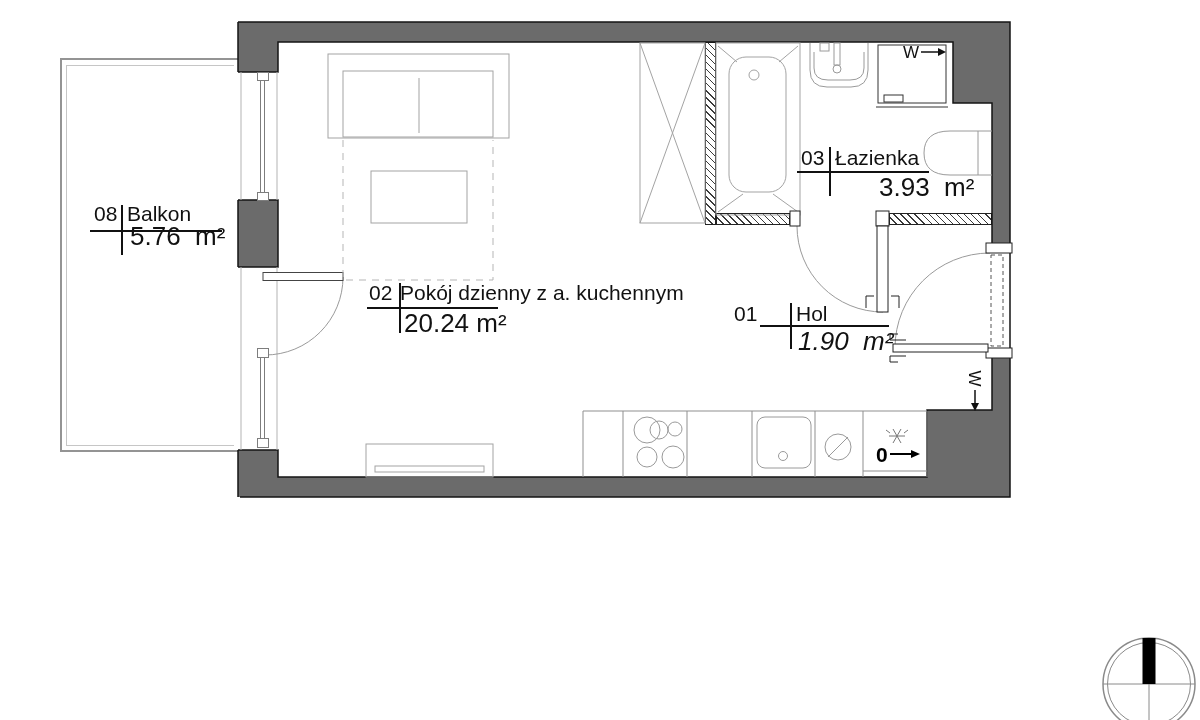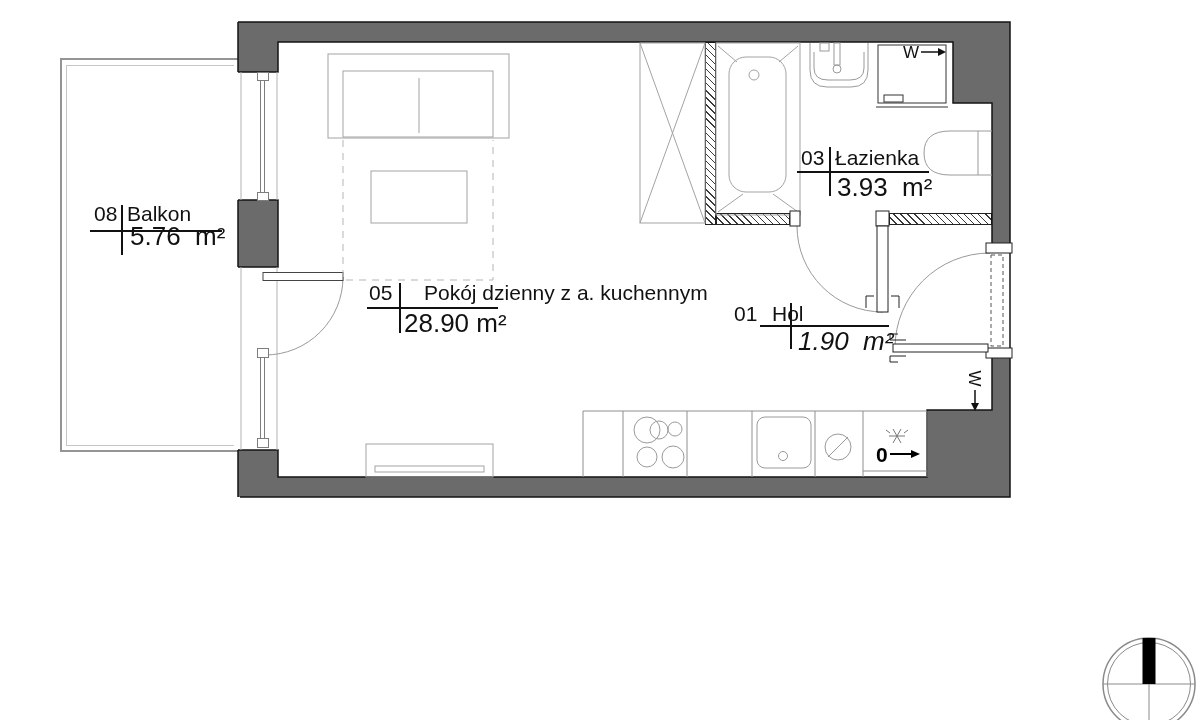--- a/index.html
+++ b/index.html
@@ -181,38 +181,38 @@
 
   <div>
     <span class="lbl lbl-name" style="left:94px;top:203px;">08</span>
     <span class="lbl lbl-name" style="left:127px;top:203px;">Balkon</span>
     <div class="rule" style="left:90px;top:230px;width:132px;"></div>
     <div class="vline" style="left:121px;top:205px;height:50px;"></div>
     <span class="lbl lbl-area" style="left:130px;top:223px;">5.76  m²</span>
   </div>
 
   <div>
-    <span class="lbl lbl-name" style="left:369px;top:282px;">05</span>
-    <span class="lbl lbl-name" style="left:424px;top:282px;">Pokój dzienny z a. kuchennym</span>
+    <span class="lbl lbl-name" style="left:369px;top:282px;">02</span>
+    <span class="lbl lbl-name" style="left:400px;top:282px;">Pokój dzienny z a. kuchennym</span>
     <div class="rule" style="left:367px;top:307px;width:131px;"></div>
     <div class="vline" style="left:399px;top:283px;height:50px;"></div>
-    <span class="lbl lbl-area" style="left:404px;top:310px;">28.90 m²</span>
+    <span class="lbl lbl-area" style="left:404px;top:310px;">20.24 m²</span>
   </div>
 
   <div>
     <span class="lbl lbl-name" style="left:801px;top:147px;">03</span>
     <span class="lbl lbl-name" style="left:835px;top:147px;">Łazienka</span>
     <div class="rule" style="left:797px;top:171px;width:132px;"></div>
     <div class="vline" style="left:829px;top:147px;height:49px;"></div>
-    <span class="lbl lbl-area" style="left:837px;top:174px;text-align:right;">3.93  m²</span>
+    <span class="lbl lbl-area" style="left:879px;top:174px;text-align:right;">3.93  m²</span>
   </div>
 
   <div>
     <span class="lbl lbl-name" style="left:734px;top:303px;">01</span>
-    <span class="lbl lbl-name" style="left:772px;top:303px;">Hol</span>
+    <span class="lbl lbl-name" style="left:796px;top:303px;">Hol</span>
     <div class="rule" style="left:760px;top:325px;width:129px;"></div>
     <div class="vline" style="left:790px;top:303px;height:46px;"></div>
     <span class="lbl lbl-area" style="left:798px;top:328px;font-style:italic;">1.90  m²</span>
   </div>
 
   <span class="marker" style="left:903px;top:44px;">W</span>
   <span class="marker marker-rot" style="left:966px;top:370px;">W</span>
   <span class="fridge-zero" style="left:876px;top:444px;">0</span>
 
 </div>

